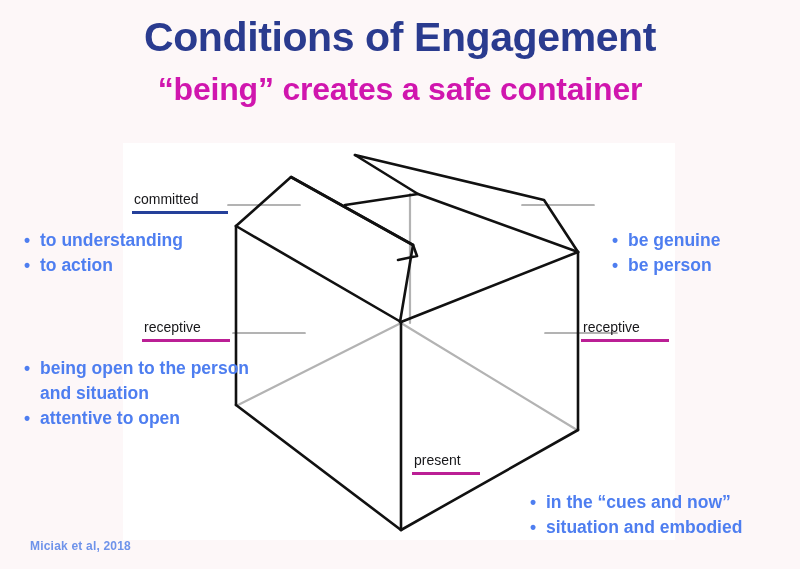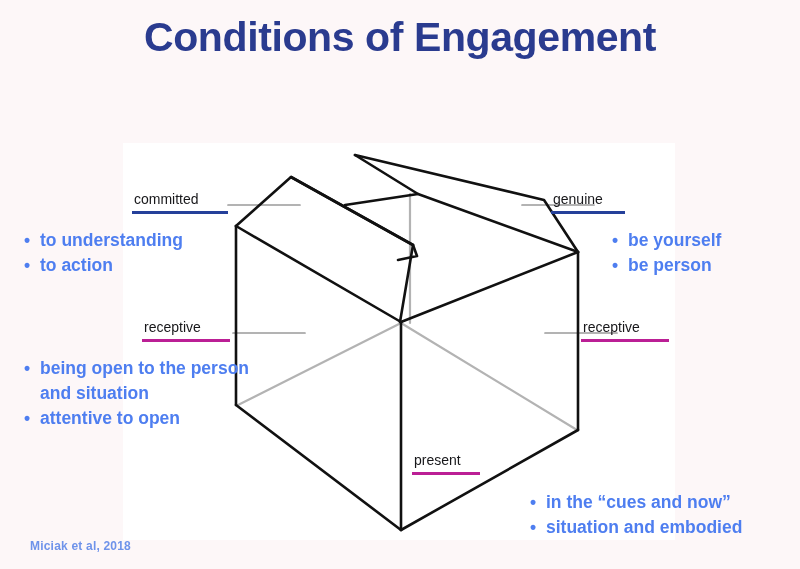--- a/index.html
+++ b/index.html
@@ -132,20 +132,21 @@
   }
 </style>
 </head>
 <body>
 
 <div id="slide">
 
   <div id="white-panel"></div>
 
   <div id="title">Conditions of Engagement</div>
+  <div id="subtitle">“being” creates a safe container</div>
 
   <svg id="diagram" viewBox="0 0 800 569" xmlns="http://www.w3.org/2000/svg">
 
     <g fill="none" stroke="#b3b3b3" stroke-width="2.2" stroke-linecap="round" stroke-linejoin="round">
       <path d="M 401,323 L 238,405"></path>
       <path d="M 401,323 L 577,430"></path>
       <path d="M 410,194 L 410,323"></path>
     </g>
 
     <g fill="none" stroke="#9a9a9a" stroke-width="1.7" stroke-linecap="round">
@@ -185,24 +186,20 @@
 
       <path d="M 345,205 L 418,194"></path>
     </g>
   </svg>
 
   <div class="anno" id="lbl-committed">
     <span class="txt">committed</span>
     <span class="rule rule-blue"></span>
   </div>
 
-  <div class="anno" id="lbl-genuine">
-    <span class="txt">genuine</span>
-    <span class="rule rule-blue"></span>
-  </div>
 
   <div class="anno" id="lbl-receptive-left">
     <span class="txt">receptive</span>
     <span class="rule rule-pink"></span>
   </div>
 
   <div class="anno" id="lbl-receptive-right">
     <span class="txt">receptive</span>
     <span class="rule rule-pink"></span>
   </div>
@@ -219,21 +216,21 @@
     </div>
     <div class="row">
       <span class="dot">•</span>
       <span class="body">to action</span>
     </div>
   </div>
 
   <div class="bullets" id="bul-genuine">
     <div class="row">
       <span class="dot">•</span>
-      <span class="body">be yourself</span>
+      <span class="body">be genuine</span>
     </div>
     <div class="row">
       <span class="dot">•</span>
       <span class="body">be person</span>
     </div>
   </div>
 
   <div class="bullets" id="bul-receptive-left">
     <div class="row">
       <span class="dot">•</span>

